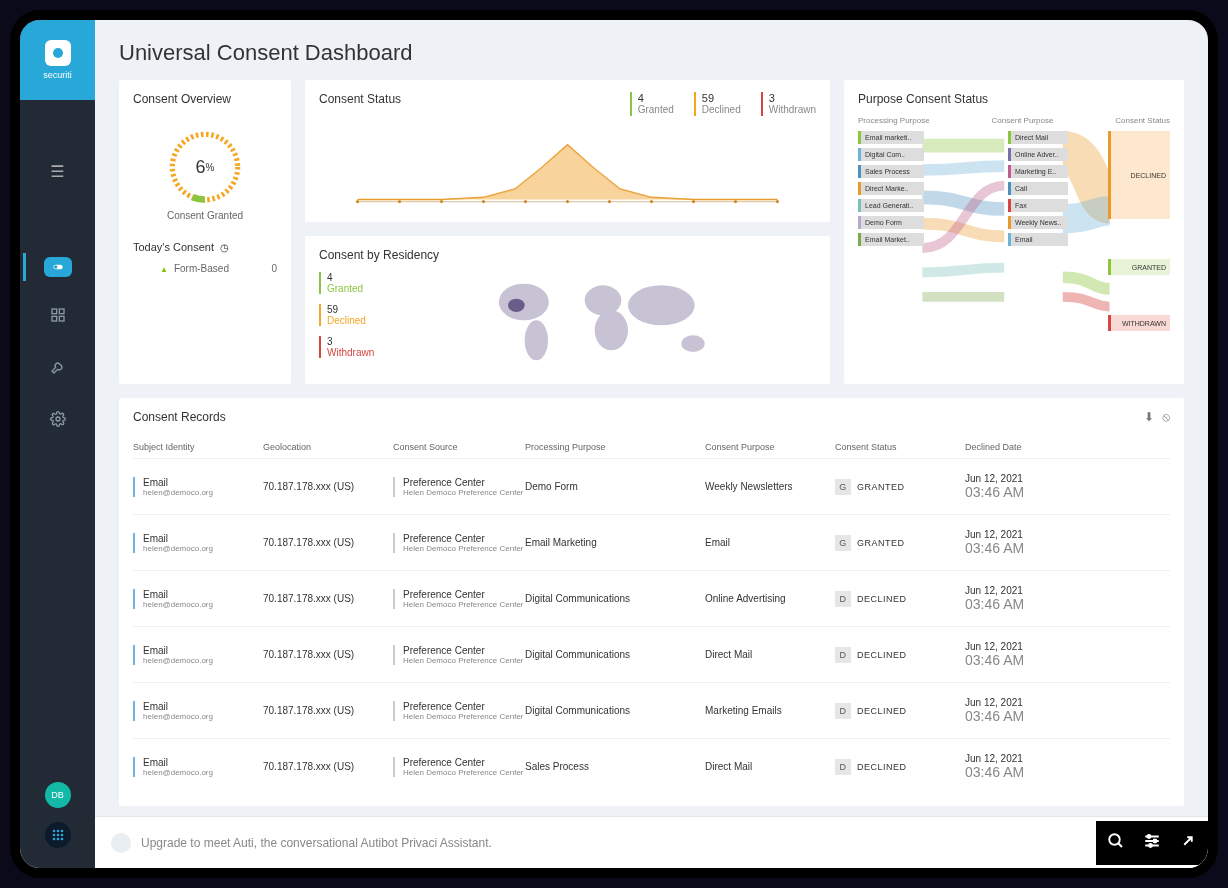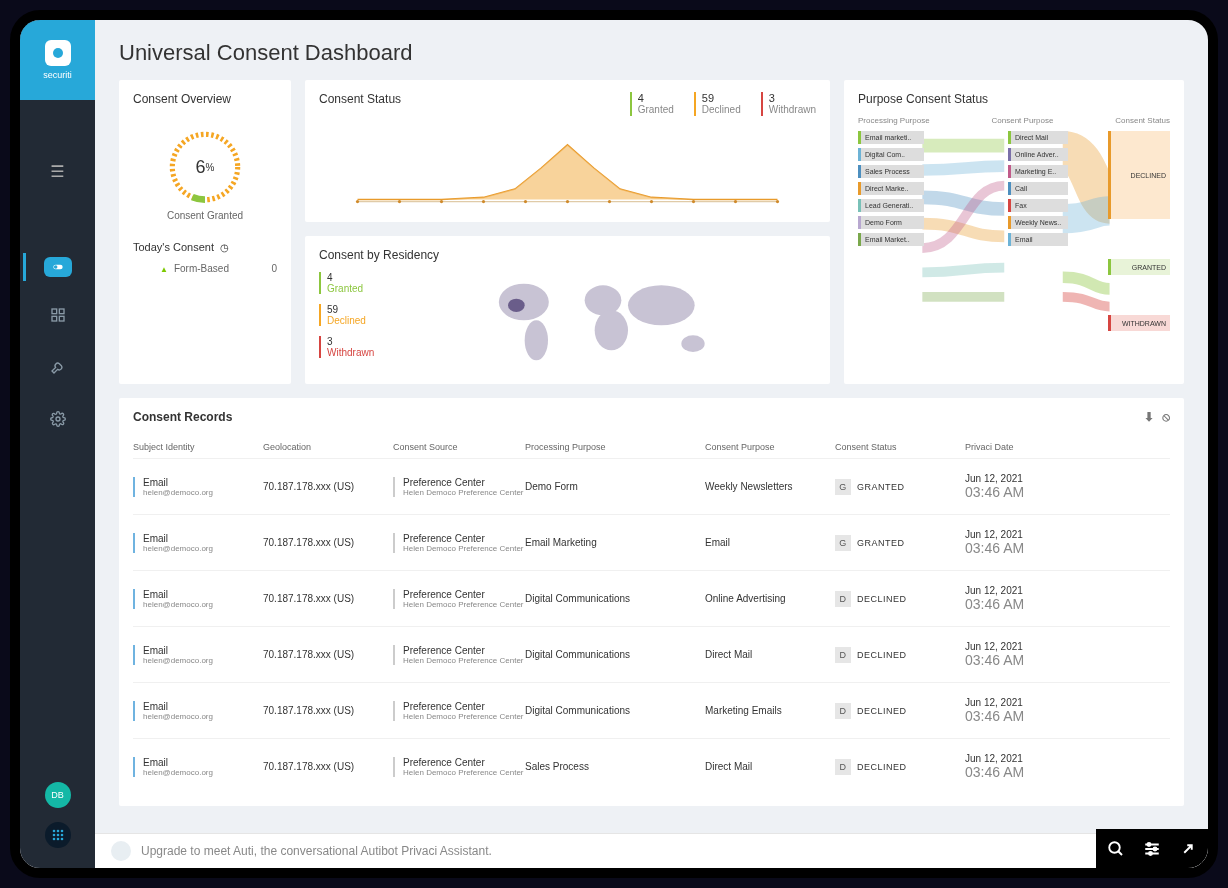--- a/index.html
+++ b/index.html
@@ -62,34 +62,34 @@
   .sankey { position: relative; height: 200px; }
   .sankey-col { position: absolute; top: 0; bottom: 0; display: flex; flex-direction: column; gap: 4px; }
   .sankey-col.c1 { left: 0; width: 66px; }
   .sankey-col.c2 { left: 150px; width: 60px; }
   .sankey-col.c3 { right: 0; width: 62px; justify-content: center; gap: 40px; }
   .sankey-node { font-size: 7px; padding: 3px 4px; color: #333; background: #ddd; position: relative; overflow: hidden; white-space: nowrap; text-overflow: ellipsis; }
   .sankey-node::before { content: ""; position: absolute; left: 0; top: 0; bottom: 0; width: 3px; }
   .sankey-flows { position: absolute; inset: 0; pointer-events: none; }
 
   .records-card { background: #fff; border-radius: 2px; padding: 12px 14px; }
-  .records-header { display: flex; justify-content: space-between; align-items: center; font-size: 12px; color: #333; margin-bottom: 12px; font-weight: bold; }
+  .records-header { display: flex; justify-content: space-between; align-items: center; font-size: 12px; color: #333; margin-bottom: 12px; }
   .records-icons { display: flex; gap: 8px; color: #777; font-size: 12px; }
   .records-table { width: 100%; }
   .table-head { display: grid; grid-template-columns: 130px 130px 132px 180px 130px 130px 100px; font-size: 9px; color: #666; padding: 6px 0; }
   .table-row { display: grid; grid-template-columns: 130px 130px 132px 180px 130px 130px 100px; font-size: 10px; color: #333; padding: 14px 0; border-top: 1px solid #f0f0f0; align-items: center; }
   .cell-identity { border-left: 2px solid #6fb3e0; padding-left: 8px; }
   .cell-identity .sub { font-size: 8px; color: #888; display: block; }
   .cell-source .sub { font-size: 8px; color: #888; display: block; }
   .cell-source { border-left: 2px solid #ccc; padding-left: 8px; }
   .status-badge { display: inline-flex; align-items: center; gap: 6px; font-size: 9px; letter-spacing: 0.5px; }
   .status-badge .sq { width: 16px; height: 16px; background: #e6e6e6; display: inline-flex; align-items: center; justify-content: center; font-size: 9px; color: #555; }
   .cell-date .sub { font-size: 14px; color: #888; display: block; }
 
-  .footer-bar { position: absolute; left: 75px; right: 0; bottom: 0; height: 35px; background: #fff; display: flex; align-items: center; padding: 0 16px; gap: 10px; border-top: 1px solid #e5e5e5; }
+  .footer-bar { position: absolute; left: 75px; right: 0; bottom: 0; height: 52px; background: #fff; display: flex; align-items: center; padding: 0 16px; gap: 10px; border-top: 1px solid #e5e5e5; }
   .chat-icon { width: 20px; height: 20px; background: #e8eef2; border-radius: 50%; }
   .footer-text { font-size: 12px; color: #888; flex: 1; }
   .footer-actions { display: flex; background: #000; height: 44px; align-items: center; padding: 0 8px; gap: 12px; margin-right: -16px; }
   .footer-actions span { color: #fff; font-size: 16px; cursor: pointer; width: 24px; text-align: center; }
 </style>
 </head>
 <body>
 
 <div class="device-frame">
   <div class="sidebar">
@@ -289,21 +289,21 @@
           </div>
         </div>
         <div class="records-table">
           <div class="table-head">
             <span>Subject Identity</span>
             <span>Geolocation</span>
             <span>Consent Source</span>
             <span>Processing Purpose</span>
             <span>Consent Purpose</span>
             <span>Consent Status</span>
-            <span>Privaci Date</span>
+            <span>Declined Date</span>
           </div>
           <div id="table-body">
               <div class="table-row">
                 <div class="cell-identity">Email<span class="sub">helen@democo.org</span></div>
                 <div>70.187.178.xxx (US)</div>
                 <div class="cell-source">Preference Center<span class="sub">Helen Democo Preference Center</span></div>
                 <div>Demo Form</div>
                 <div>Weekly Newsletters</div>
                 <div><span class="status-badge"><span class="sq">G</span>GRANTED</span></div>
                 <div class="cell-date">Jun 12, 2021<span class="sub">03:46 AM</span></div>

